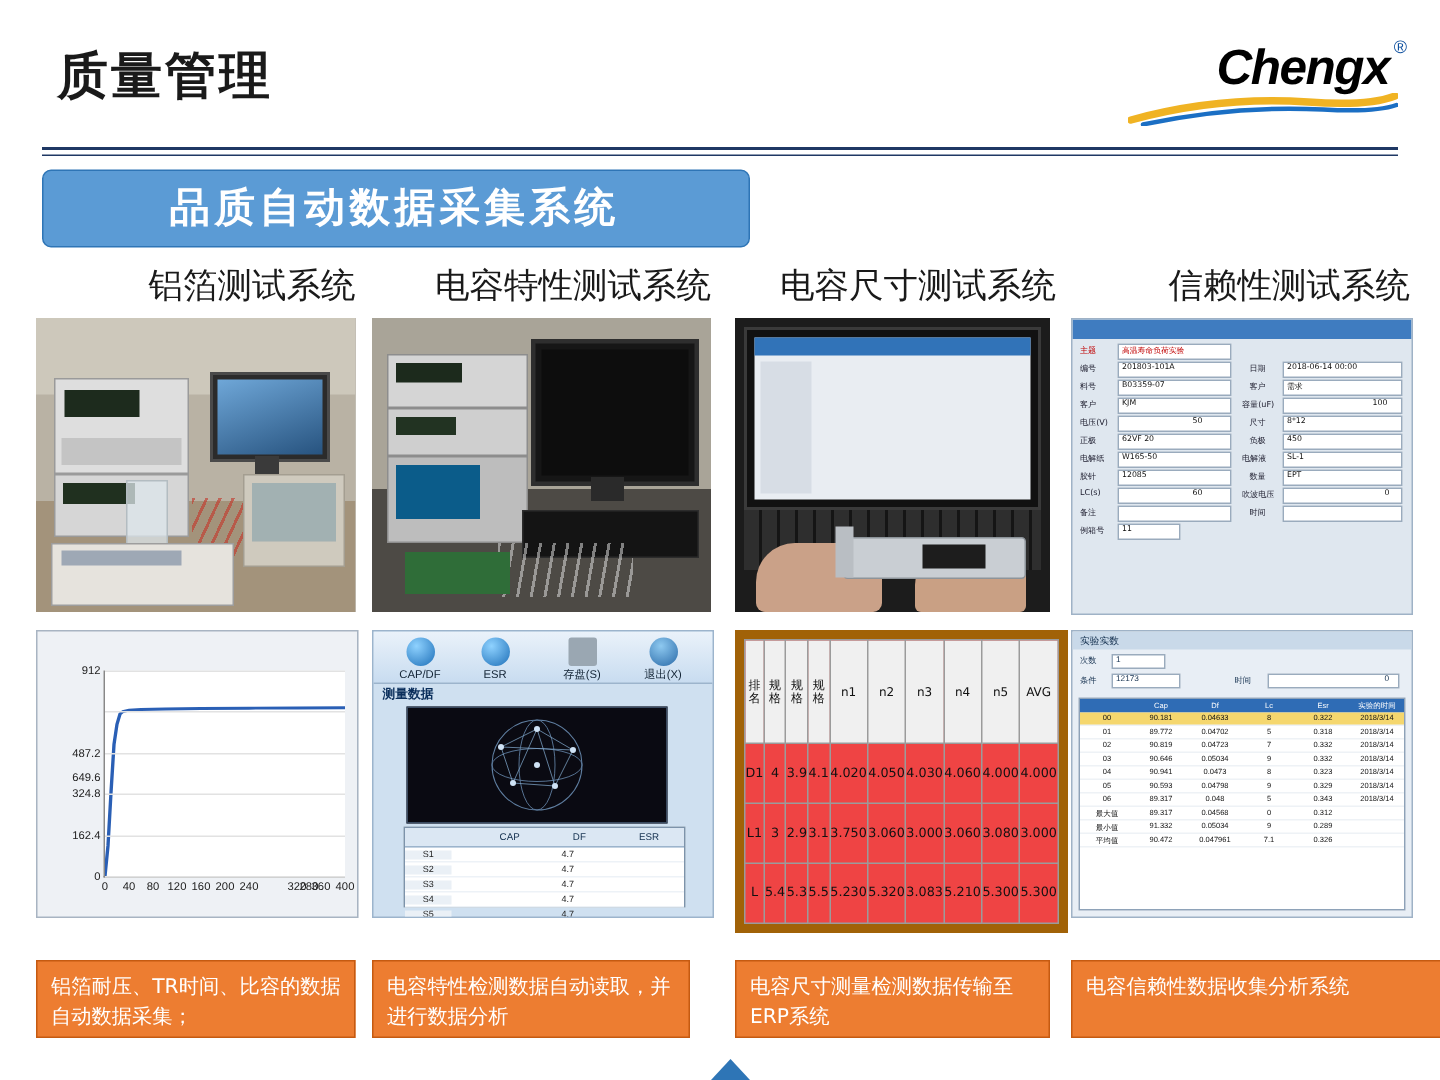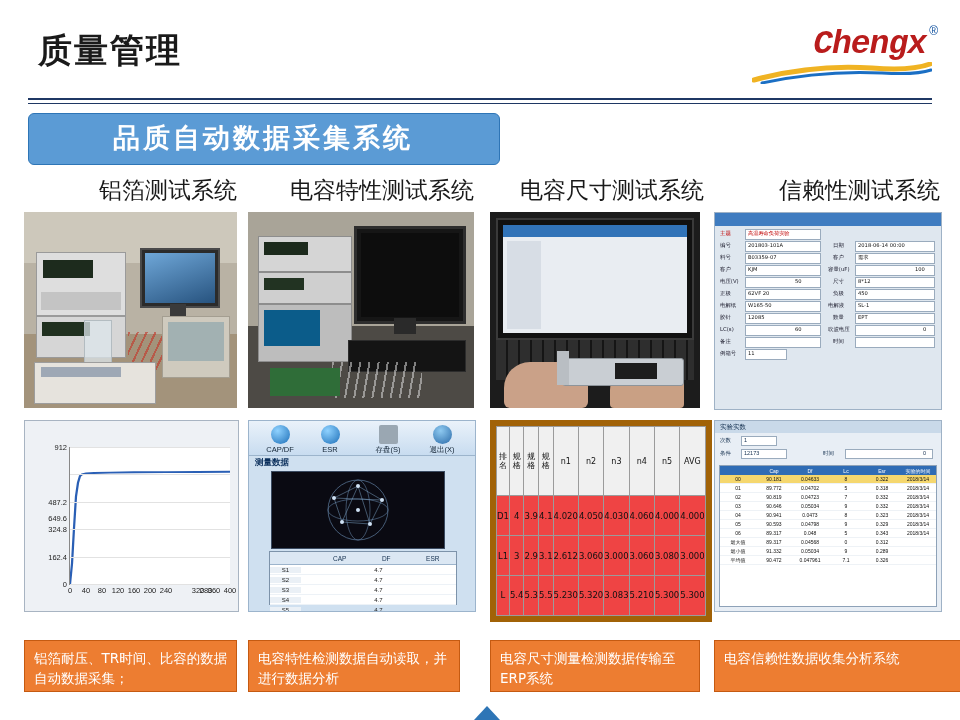--- a/index.html
+++ b/index.html
@@ -13,22 +13,22 @@
   
   .slide-title{
     position:absolute;left:38px;top:28px;
     font-size:34px;font-weight:bold;color:#1a1a1a;
     letter-spacing:2px;
     font-family:"DejaVu Sans", sans-serif;
   }
   .logo-text{
     position:absolute;right:34px;top:26px;
     font-size:33px;font-style:italic;font-weight:bold;
-    color:#b91c1c;letter-spacing:-1px;
-    font-family:Liberation Mono, monospace;
+    color:#000000;letter-spacing:-1px;
+    font-family:Liberation Sans, sans-serif;
   }
   .logo-reg{
     position:absolute;right:22px;top:24px;
     font-size:12px;color:#0d4f9e;
   }
   .logo-swoosh{
     position:absolute;right:28px;top:62px;width:180px;height:22px;
   }
   .hdr-line{
     position:absolute;left:28px;right:28px;top:98px;
@@ -472,21 +472,21 @@
       <td>4.060</td>
       <td>4.000</td>
       <td>4.000</td>
       <td>OK</td>
     </tr>
     <tr>
       <td>L1</td>
       <td>3</td>
       <td>2.9</td>
       <td>3.1</td>
-      <td>2.612</td>
+      <td>3.750</td>
       <td>3.060</td>
       <td>3.000</td>
       <td>3.060</td>
       <td>3.080</td>
       <td>3.000</td>
       <td>OK</td>
     </tr>
     <tr>
       <td>L</td>
       <td>5.4</td>

